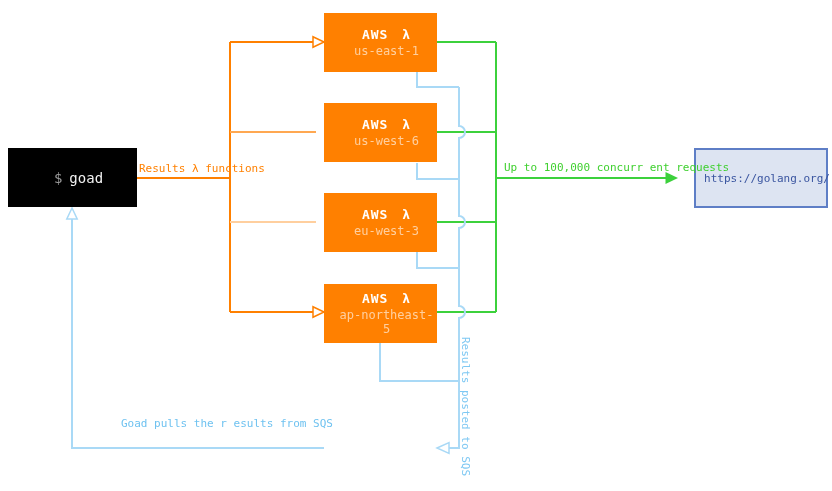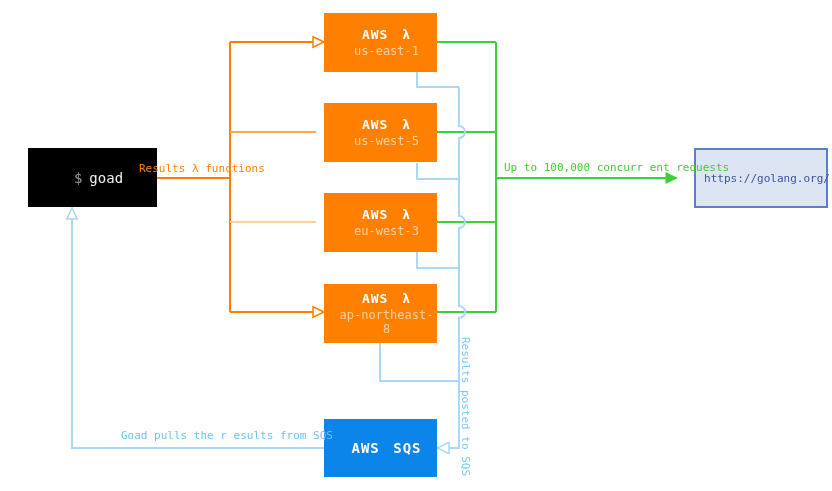--- a/index.html
+++ b/index.html
@@ -4,34 +4,34 @@
 <style>
   html,body{margin:0;padding:0;background:#fff;}
   #canvas{
     position:relative;width:832px;height:491px;background:#ffffff;overflow:hidden;
     font-family:"DejaVu Sans Mono","Liberation Mono",monospace;
   }
   #edges{position:absolute;left:0;top:0;width:832px;height:491px;}
   .node{position:absolute;box-sizing:border-box;display:flex;flex-direction:column;
         align-items:center;justify-content:center;text-align:center;padding-left:12px;}
   .terminal{left:8px;top:148px;width:129px;height:59px;background:#000;
-            color:#f2f2f2;font-size:14px;margin-left:20px;}
+            color:#f2f2f2;font-size:14px;}
   .terminal .prompt{color:#9a9a9a;margin-right:7px;}
   .lambda{left:324px;width:113px;height:59px;background:#FF8000;color:#fff;}
   .lambda .ltitle{font-weight:bold;font-size:13px;word-spacing:5px;letter-spacing:1px;}
   .lambda .lregion{font-size:12px;color:rgba(255,255,255,0.62);margin-top:2px;}
   .l1{top:13px;} .l2{top:103px;} .l3{top:193px;} .l4{top:284px;}
   .sqs{left:324px;top:419px;width:113px;height:58px;background:#0B85E9;
        color:#fff;font-weight:bold;font-size:14px;letter-spacing:1px;word-spacing:4px;}
   .target{left:678px;top:148px;width:134px;height:60px;background:#DDE4F2;
           border:2px solid #5E7EC6;color:#3A55A0;font-size:11px;margin-left:16px;}
   .edge-label{position:absolute;font-size:11px;white-space:nowrap;}
   .lab-invoke{left:139px;top:162px;color:#FF8000;}
   .lab-requests{left:504px;top:161px;color:#3FD02F;}
-  .lab-pull{left:121px;top:429px;color:#6FC2F0;}
+  .lab-pull{left:121px;top:417px;color:#6FC2F0;}
   .lab-results{left:459px;top:337px;color:#7EC8F3;
                writing-mode:vertical-rl;text-orientation:mixed;}
 </style>
 </head>
 <body>
 
 <div id="canvas">
 
   <svg id="edges" viewBox="0 0 832 491" xmlns="http://www.w3.org/2000/svg">
 
@@ -68,34 +68,31 @@
       <span class="prompt">$</span><span>goad</span>
     </div>
   </div>
 
   <div class="node lambda l1">
     <div class="ltitle">AWS λ</div>
     <div class="lregion">us-east-1</div>
   </div>
   <div class="node lambda l2">
     <div class="ltitle">AWS λ</div>
-    <div class="lregion">us-west-5</div>
+    <div class="lregion">us-west-6</div>
   </div>
   <div class="node lambda l3">
     <div class="ltitle">AWS λ</div>
     <div class="lregion">eu-west-3</div>
   </div>
   <div class="node lambda l4">
     <div class="ltitle">AWS λ</div>
-    <div class="lregion">ap-northeast-8</div>
+    <div class="lregion">ap-northeast-5</div>
   </div>
 
-  <div class="node sqs">
-    <div>AWS SQS</div>
-  </div>
 
   <div class="node target">
     <div>https://golang.org/</div>
   </div>
 
   <div class="edge-label lab-invoke">Results λ functions</div>
   <div class="edge-label lab-requests">Up to 100,000 concurr ent requests</div>
   <div class="edge-label lab-results">Results posted to SQS</div>
   <div class="edge-label lab-pull">Goad pulls the r esults from SQS</div>
 

